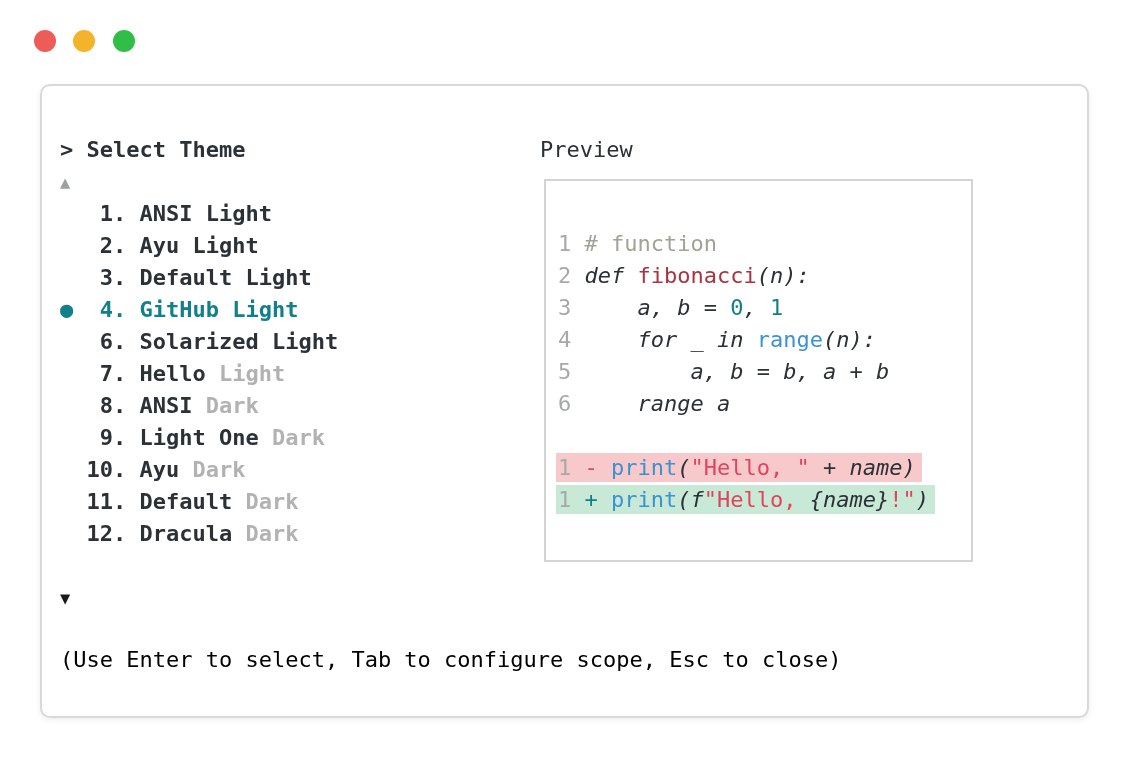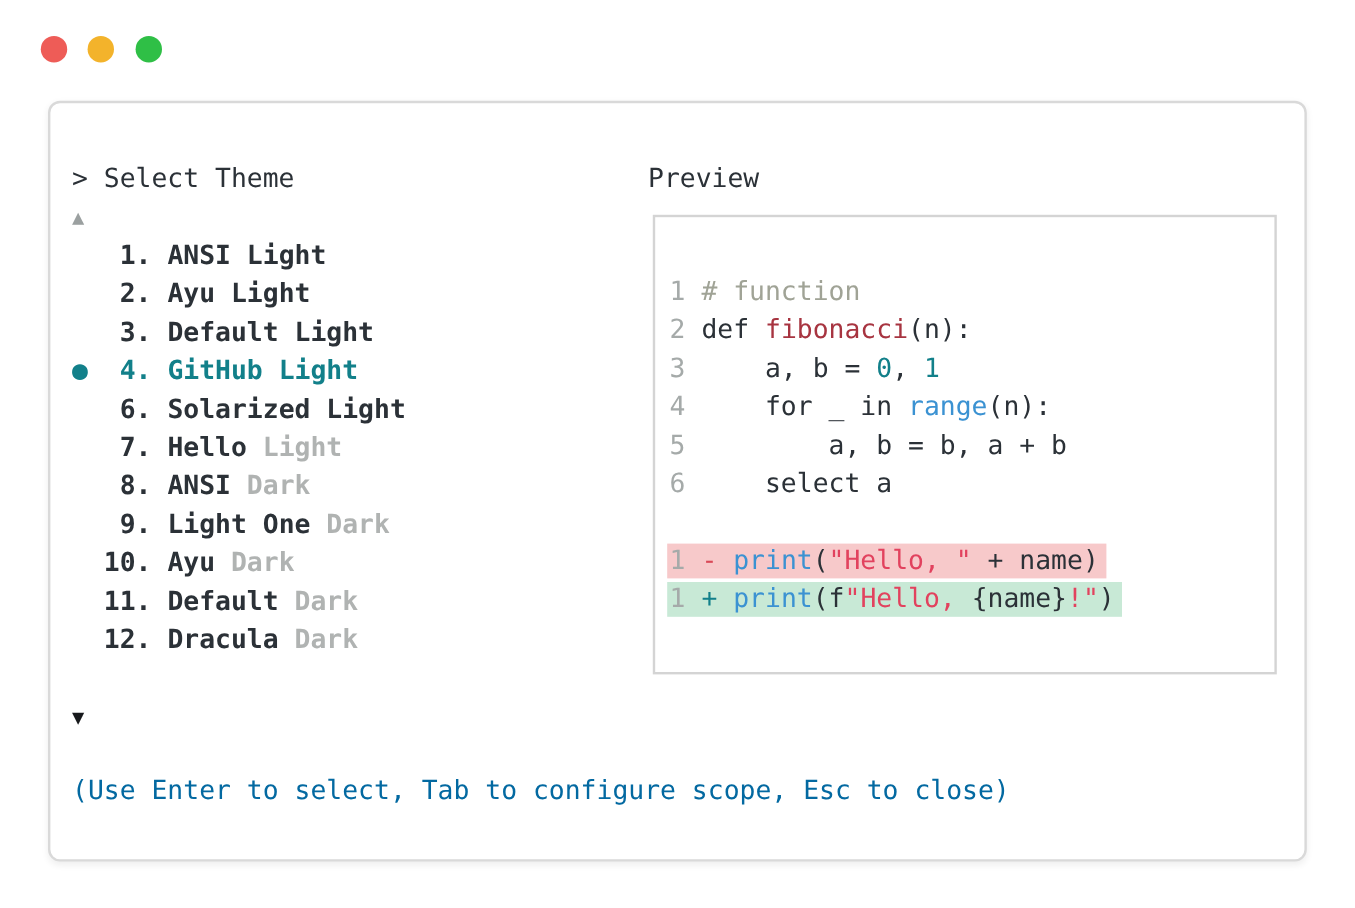--- a/index.html
+++ b/index.html
@@ -13,39 +13,39 @@
   .dot.green{left:113px;background:#2fbf46;}
 
   
   .window{position:absolute;left:40px;top:84px;width:1049px;height:634px;
           box-sizing:border-box;background:#fff;border:2px solid #d9d9d9;
           border-radius:10px;box-shadow:0 2px 6px rgba(0,0,0,.07);}
 
   .mono{font:22px/32px "DejaVu Sans Mono","Liberation Mono",monospace;
         color:#2b3137;white-space:pre;}
 
-  .picker-title{position:absolute;left:18px;top:48px;}
+  .picker-title{position:absolute;left:18px;top:48px;font-weight:bold;}
   .scroll-up{position:absolute;left:18px;top:80px;font-size:17px;color:#9ba0a0;}
   .theme-list{position:absolute;left:18px;top:112px;}
   .scroll-down{position:absolute;left:18px;top:496px;font-size:17px;color:#17191c;}
-  .help-line{position:absolute;left:18px;top:558px;color:#0369a1;}
+  .help-line{position:absolute;left:18px;top:558px;color:#000000;}
 
   .preview-title{position:absolute;left:498px;top:48px;}
-  .preview-box{position:absolute;left:502px;top:93px;width:520px;height:383px;
+  .preview-box{position:absolute;left:502px;top:93px;width:429px;height:383px;
                box-sizing:border-box;border:2px solid #d4d4d4;background:#fff;}
   .preview-code{position:absolute;left:12px;top:47px;}
 
   .theme-row{height:32px;font-weight:bold;}
   .theme-row .marker{color:#12808a;}
   .theme-row .variant.muted{color:#b0b3b2;}
   .theme-row.selected span{color:#12808a;}
 
   .crow{height:32px;}
   .lnum{color:#a5aaa9;}
-  .plain{color:#2b3137;}
+  .plain{color:#2b3137;font-style:italic;}
   .comment{color:#a0a396;}
   .func{color:#a73440;}
   .number{color:#12808a;}
   .builtin{color:#3b92d2;}
   .string{color:#e2425e;}
   .sign-removed{color:#d94856;}
   .sign-added{color:#12808a;}
   .hl{padding:2px 6px 2px 2px;margin-left:-2px;}
   .hl.removed{background:#f7c9ca;}
   .hl.added{background:#c8e9d6;}
@@ -79,19 +79,19 @@
   <div class="mono help-line">(Use Enter to select, Tab to configure scope, Esc to close)</div>
 
   <div class="mono preview-title">Preview</div>
   <div class="preview-box">
     <div class="preview-code">
         <div class="mono crow"><span class="lnum">1</span><span class="plain"> </span><span class="comment"># function</span></div>
         <div class="mono crow"><span class="lnum">2</span><span class="plain"> </span><span class="plain">def </span><span class="func">fibonacci</span><span class="plain">(n):</span></div>
         <div class="mono crow"><span class="lnum">3</span><span class="plain"> </span><span class="plain">    a, b = </span><span class="number">0</span><span class="plain">, </span><span class="number">1</span></div>
         <div class="mono crow"><span class="lnum">4</span><span class="plain"> </span><span class="plain">    for _ in </span><span class="builtin">range</span><span class="plain">(n):</span></div>
         <div class="mono crow"><span class="lnum">5</span><span class="plain"> </span><span class="plain">        a, b = b, a + b</span></div>
-        <div class="mono crow"><span class="lnum">6</span><span class="plain"> </span><span class="plain">    select a</span></div>
+        <div class="mono crow"><span class="lnum">6</span><span class="plain"> </span><span class="plain">    range a</span></div>
         <div class="mono crow"><span class="lnum"></span></div>
         <div class="mono crow"><span class="hl removed"><span class="lnum">1</span><span class="sign-removed"> - </span><span class="builtin">print</span><span class="plain">(</span><span class="string">"Hello, "</span><span class="plain"> + name)</span></span></div>
         <div class="mono crow"><span class="hl added"><span class="lnum">1</span><span class="sign-added"> + </span><span class="builtin">print</span><span class="plain">(f</span><span class="string">"Hello, </span><span class="plain">{name}</span><span class="string">!"</span><span class="plain">)</span></span></div>
       </div>
   </div>
 </div>
 
 </body></html>

